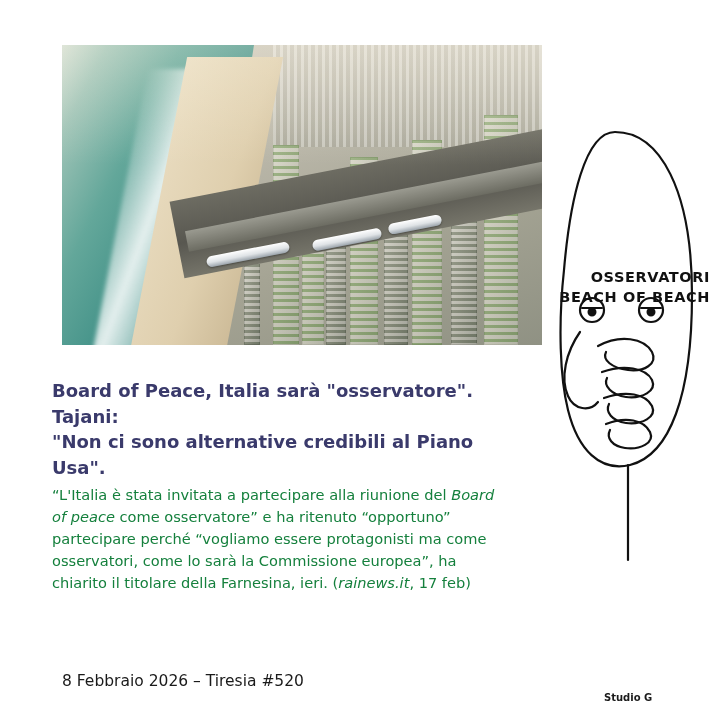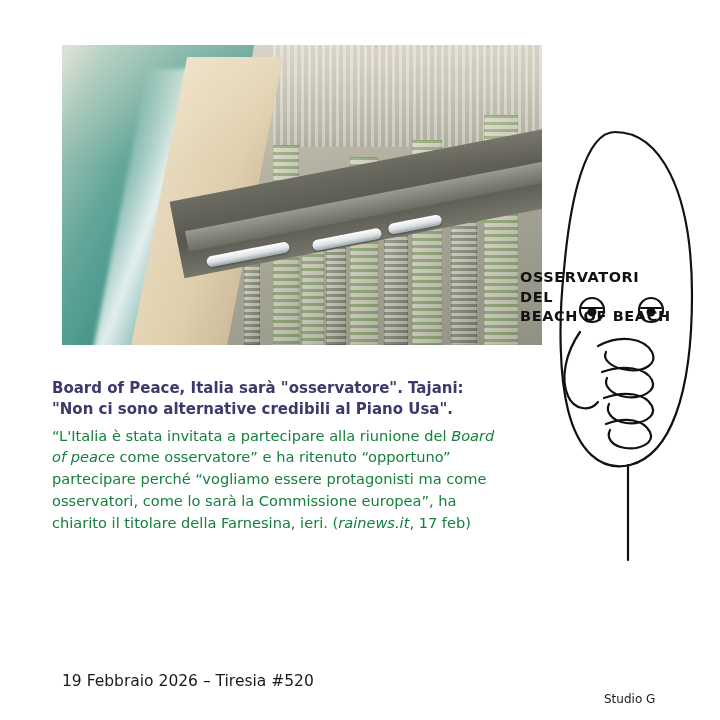--- a/index.html
+++ b/index.html
@@ -119,40 +119,40 @@
     left: 520px;
     top: 120px;
     width: 200px;
     height: 480px;
   }
   .head-label {
     position: absolute;
     left: 0;
     top: 148px;
     width: 190px;
-    text-align: left;
+    text-align: right;
     font-family: "DejaVu Sans", sans-serif;
     font-size: 14.5px;
     font-weight: 700;
     letter-spacing: .6px;
     color: #111;
     line-height: 1.35;
   }
 
   
   .textblock {
     position: absolute;
     left: 52px;
     top: 378px;
     width: 460px;
     color: #2d2f4a;
     font-family: "DejaVu Sans", sans-serif;
   }
   .headline {
-    font-size: 15px;
+    font-size: 18px;
     font-weight: 700;
     color: #3a3a6b;
     line-height: 1.42;
     margin-bottom: 4px;
   }
   .body {
     font-size: 14.6px;
     color: #15803d;
     line-height: 1.5;
   }
@@ -163,23 +163,24 @@
     left: 62px;
     top: 672px;
     font-size: 15.5px;
     color: #1a1a1a;
     font-family: "DejaVu Sans", sans-serif;
   }
   .footer-sign {
     position: absolute;
     left: 604px;
     top: 692px;
-    font-size: 12px;
+    font-size: 10px;
     color: #1a1a1a;
     font-family: "DejaVu Sans", sans-serif;
+    font-weight: bold;
   }
 </style>
 </head>
 <body>
 
 <div class="photo">
   <div class="sky"></div>
   <div class="city"></div>
   <div class="cityfar"></div>
   <div class="sea"></div>
@@ -223,27 +224,26 @@
       <path d="M60 212 C 46 232, 40 258, 48 276 C 54 290, 70 292, 78 282"></path>
 
       <path d="M78 226 C 100 214, 124 218, 132 232 C 138 244, 124 252, 108 250 C 92 248, 82 240, 86 232"></path>
       <path d="M82 252 C 104 244, 126 248, 132 260 C 137 271, 122 279, 106 277 C 92 275, 83 266, 87 258"></path>
       <path d="M84 278 C 106 270, 126 274, 132 286 C 137 297, 122 305, 106 303 C 92 301, 85 292, 89 284"></path>
       <path d="M86 304 C 106 296, 124 300, 130 312 C 135 323, 120 330, 105 328 C 92 326, 86 318, 90 310"></path>
     </g>
   </svg>
   <div class="head-label">
     <div>OSSERVATORI</div>
-    <div>DEL</div>
     <div>BEACH OF BEACH</div>
   </div>
 </div>
 
 <div class="textblock">
   <div class="headline">
     <div>Board of Peace, Italia sarà "osservatore". Tajani:</div>
     <div>"Non ci sono alternative credibili al Piano Usa".</div>
   </div>
   <div class="body"><span>“L'Italia è stata invitata a partecipare alla riunione del </span><span class="it">Board of peace</span><span> come osservatore” e ha ritenuto “opportuno” partecipare perché “vogliamo essere protagonisti ma come osservatori, come lo sarà la Commissione europea”, ha chiarito il titolare della Farnesina, ieri.  (</span><span class="it">rainews.it</span><span>, 17 feb)</span></div>
 </div>
 
-<div class="footer-date">19 Febbraio 2026 – Tiresia #520</div>
+<div class="footer-date">8 Febbraio 2026 – Tiresia #520</div>
 <div class="footer-sign">Studio G</div>
 
 </body></html>

